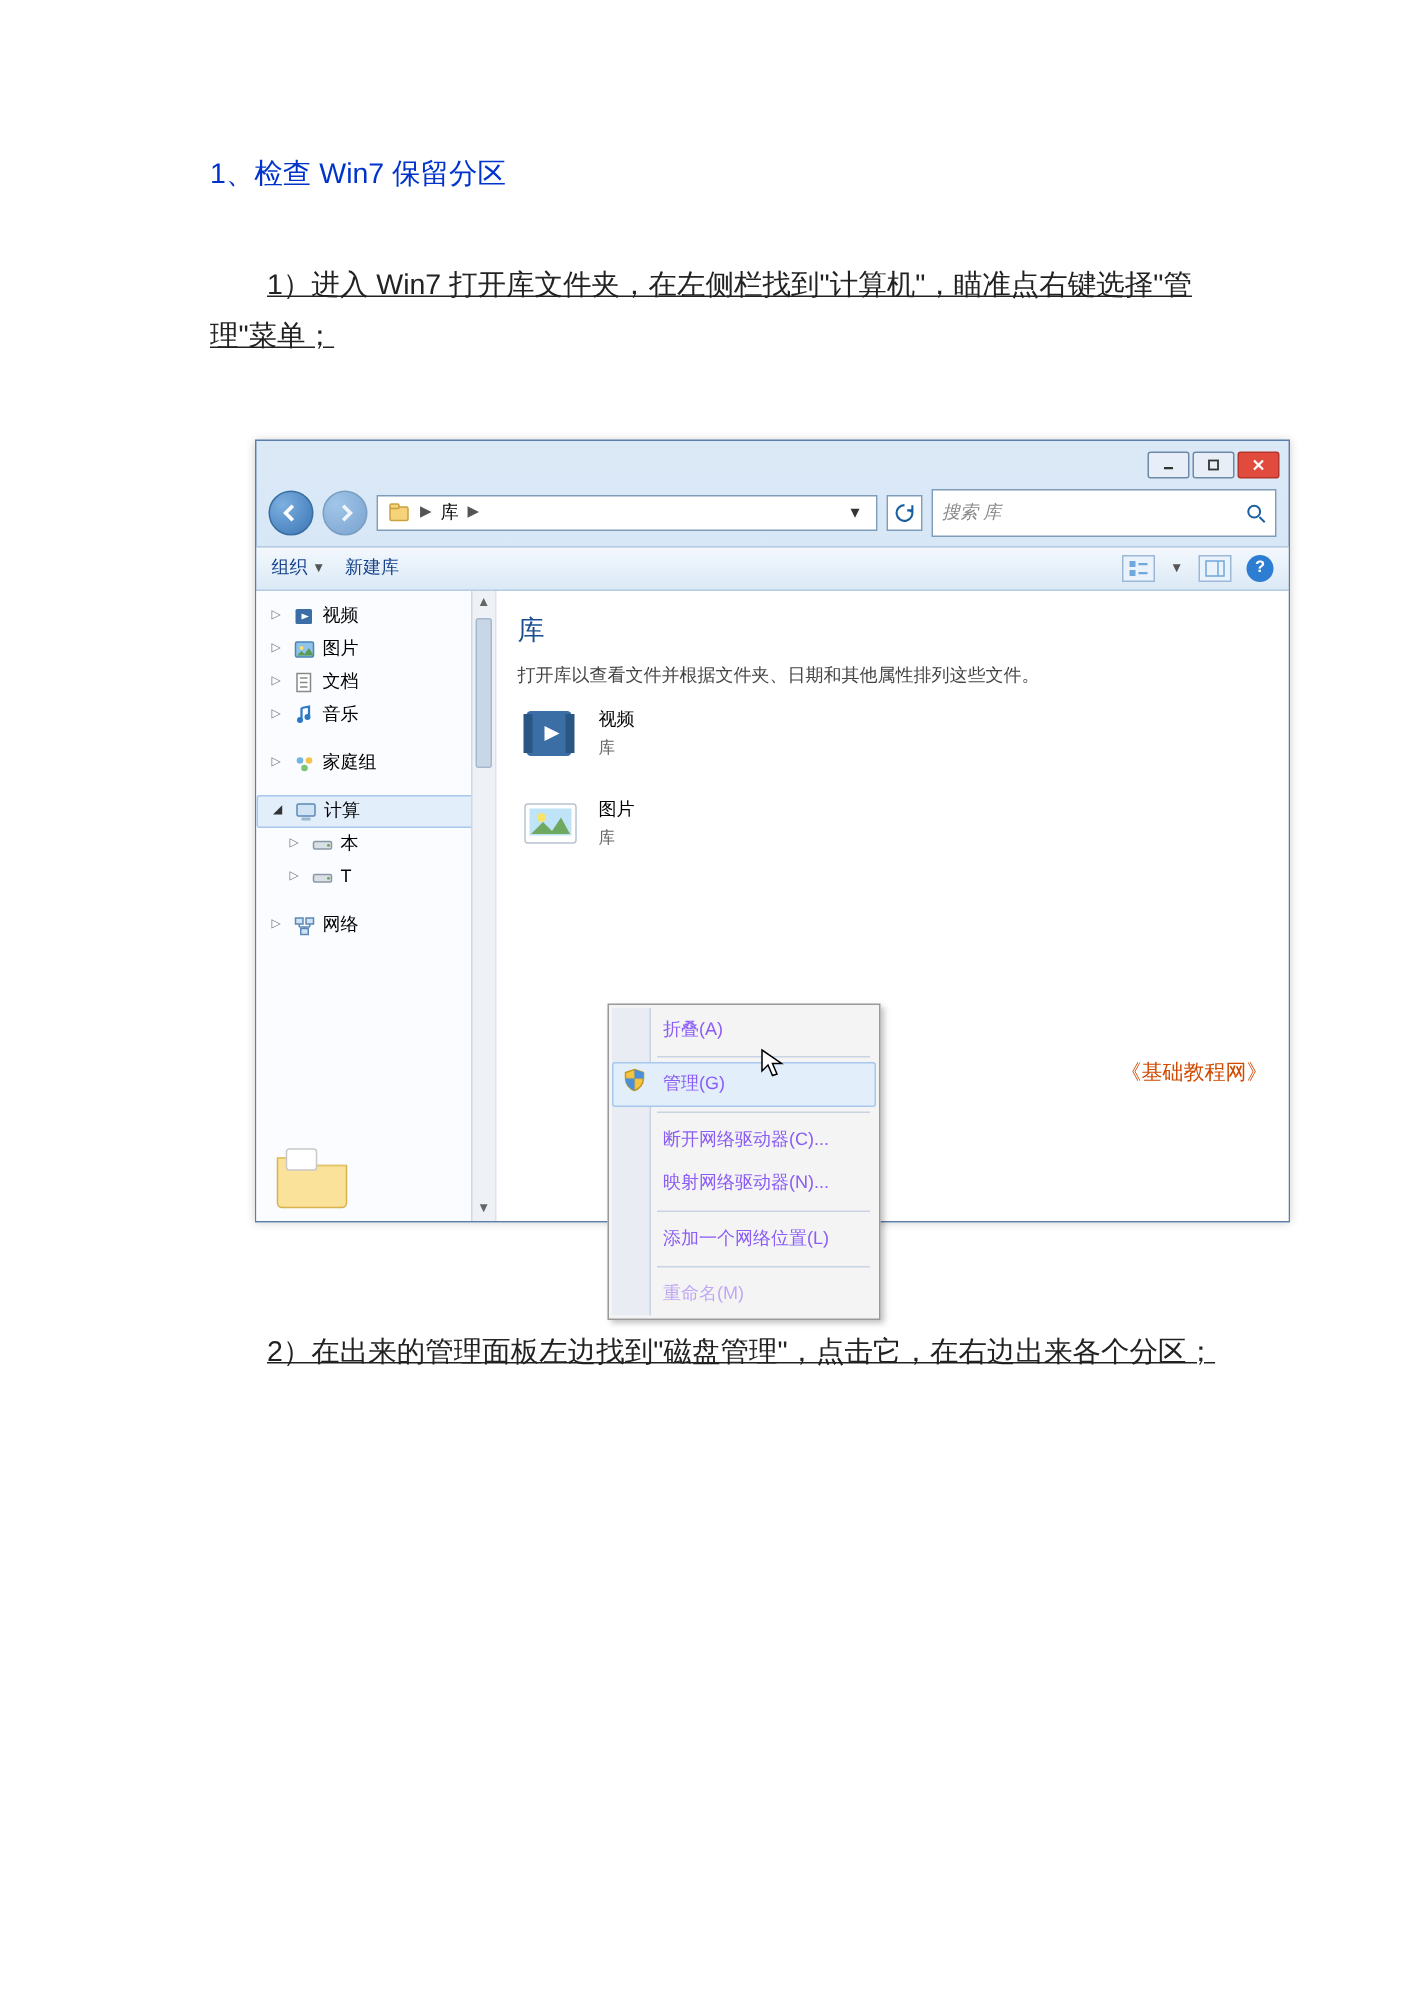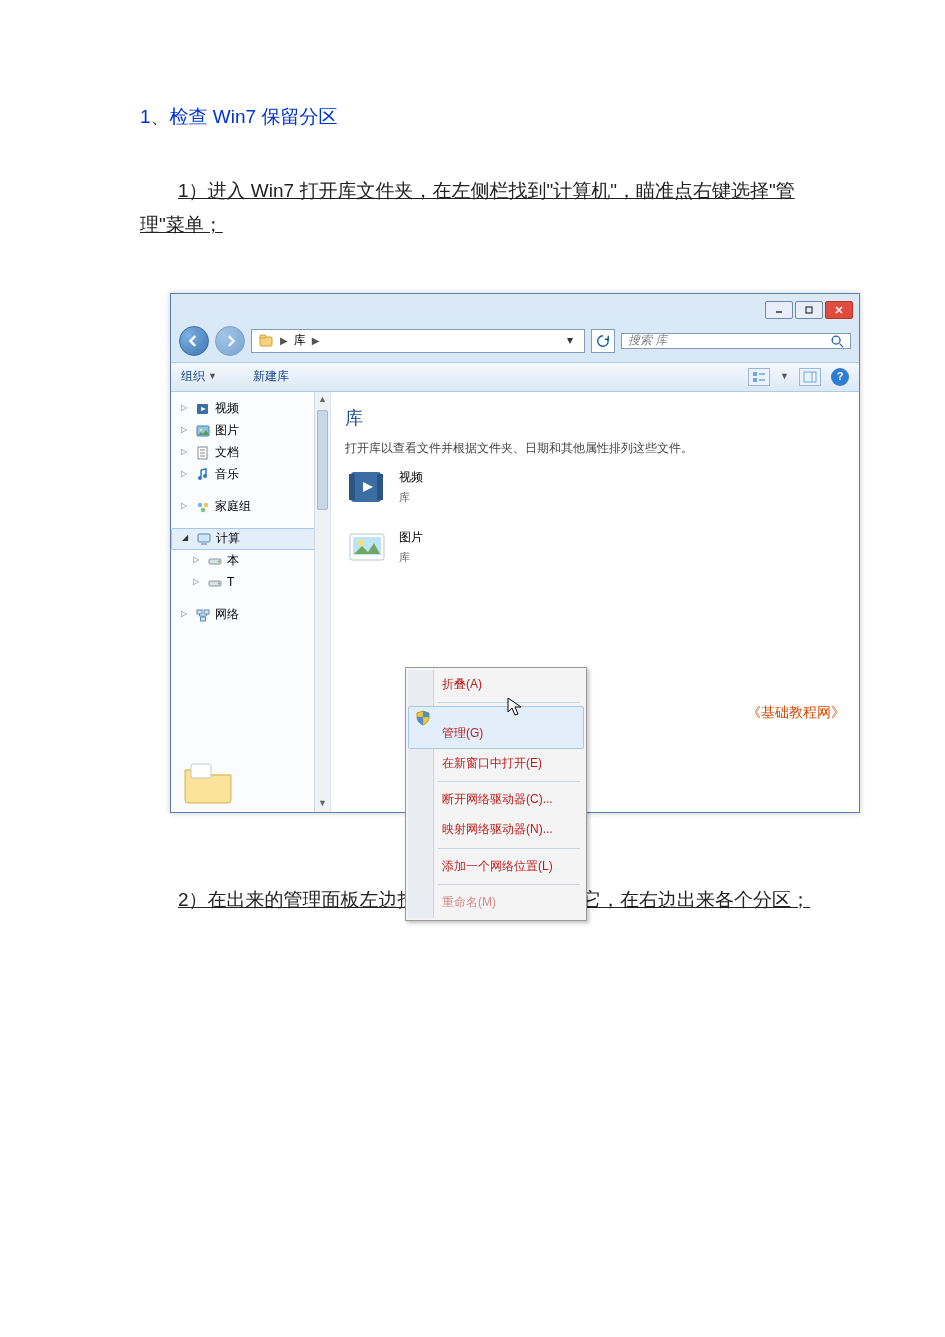--- a/index.html
+++ b/index.html
@@ -69,37 +69,37 @@
   }
   .addr-field .chev { color:#555; font-size:10px; }
   .addr-drop { width:16px; text-align:center; color:#333; }
   .refresh-btn {
     width:24px; height:24px;
     background:#fff; border:1px solid #7f9db9;
     display:flex; align-items:center; justify-content:center;
     color:#1a5fa0;
   }
   .search-field {
-    width:230px; height:16px;
+    width:230px; height:32px;
     background:#fff; border:1px solid #7f9db9;
     display:flex; align-items:center; justify-content:space-between;
     padding:0 6px;
     color:#888; font-style:italic;text-align:right;
   }
   .search-field .mag { color:#1a5fa0; }
 
   .toolbar {
     background: linear-gradient(#f3f8fd,#dbe9f6);
     border-top:1px solid #b5c9df;
     border-bottom:1px solid #b5c9df;
     height:30px;
     display:flex; align-items:center; justify-content:space-between;
     padding:0 10px;
   }
-  .toolbar-left { display:flex; gap:36px; color:#15428b; }
+  .toolbar-left { display:flex; gap:13px; color:#15428b; }
   .toolbar-left span { display:flex; align-items:center; gap:3px; }
   .toolbar-right { display:flex; gap:10px; align-items:center; }
   .tb-icon {
     width:22px; height:18px;
     border:1px solid #9cb8d6;
     background:#eaf2fb;
     display:flex; align-items:center; justify-content:center;
   }
   .help-icon {
     width:18px; height:18px; border-radius:50%;
@@ -169,26 +169,26 @@
     z-index:10;
   }
   .ctxmenu .gutter {
     position:absolute; left:2px; top:2px; bottom:2px; width:26px;
     background:#e9edf3; border-right:1px solid #c9d4e3;
   }
   .ctx-item {
     position:relative;
     padding:4px 8px 4px 34px;
     font-size:12px;
-    color:#b91c1c;
+    color:#8b5cf6;
     z-index:1;
   }
   .ctx-item.hover {
     background:#e3eefb; border:1px solid #a8c7ec;
-    padding:16px 7px 3px 33px;
+    padding:3px 7px 3px 33px;
     border-radius:2px;
   }
   .ctx-item .shield {
     position:absolute; left:6px; top:3px; width:16px; height:16px;
   }
   .ctx-sep {
     height:1px; background:#c9d4e3; margin:3px 4px 3px 30px; position:relative; z-index:1;
   }
   .cursor-ptr {
     position:absolute; left:336px; top:305px; z-index:20;
@@ -465,21 +465,20 @@
             <svg width="16" height="16" viewBox="0 0 16 16">
                 <path d="M8 1l6 2v4c0 4-3 7-6 8-3-1-6-4-6-8V3z" fill="#f5c542" stroke="#c39a1f"></path>
                 <path d="M8 1v14" stroke="#c39a1f" opacity=".4"></path>
                 <path d="M2 7h12" stroke="#c39a1f" opacity=".4"></path>
                 <path d="M8 1l6 2v4h-6z" fill="#4a90d9"></path>
                 <path d="M2 7h6v8c-3-1-6-4-6-8z" fill="#4a90d9"></path>
               </svg>
           </span>
           <span>管理(G)</span>
         </div>
-        <div class="ctx-item">在新窗口中打开(E)</div>
         <div class="ctx-sep"></div>
         <div class="ctx-item">断开网络驱动器(C)...</div>
         <div class="ctx-item">映射网络驱动器(N)...</div>
         <div class="ctx-sep"></div>
         <div class="ctx-item">添加一个网络位置(L)</div>
         <div class="ctx-sep"></div>
         <div class="ctx-item" style="opacity:.5">重命名(M)</div>
       </div>
 
       <div class="cursor-ptr">

